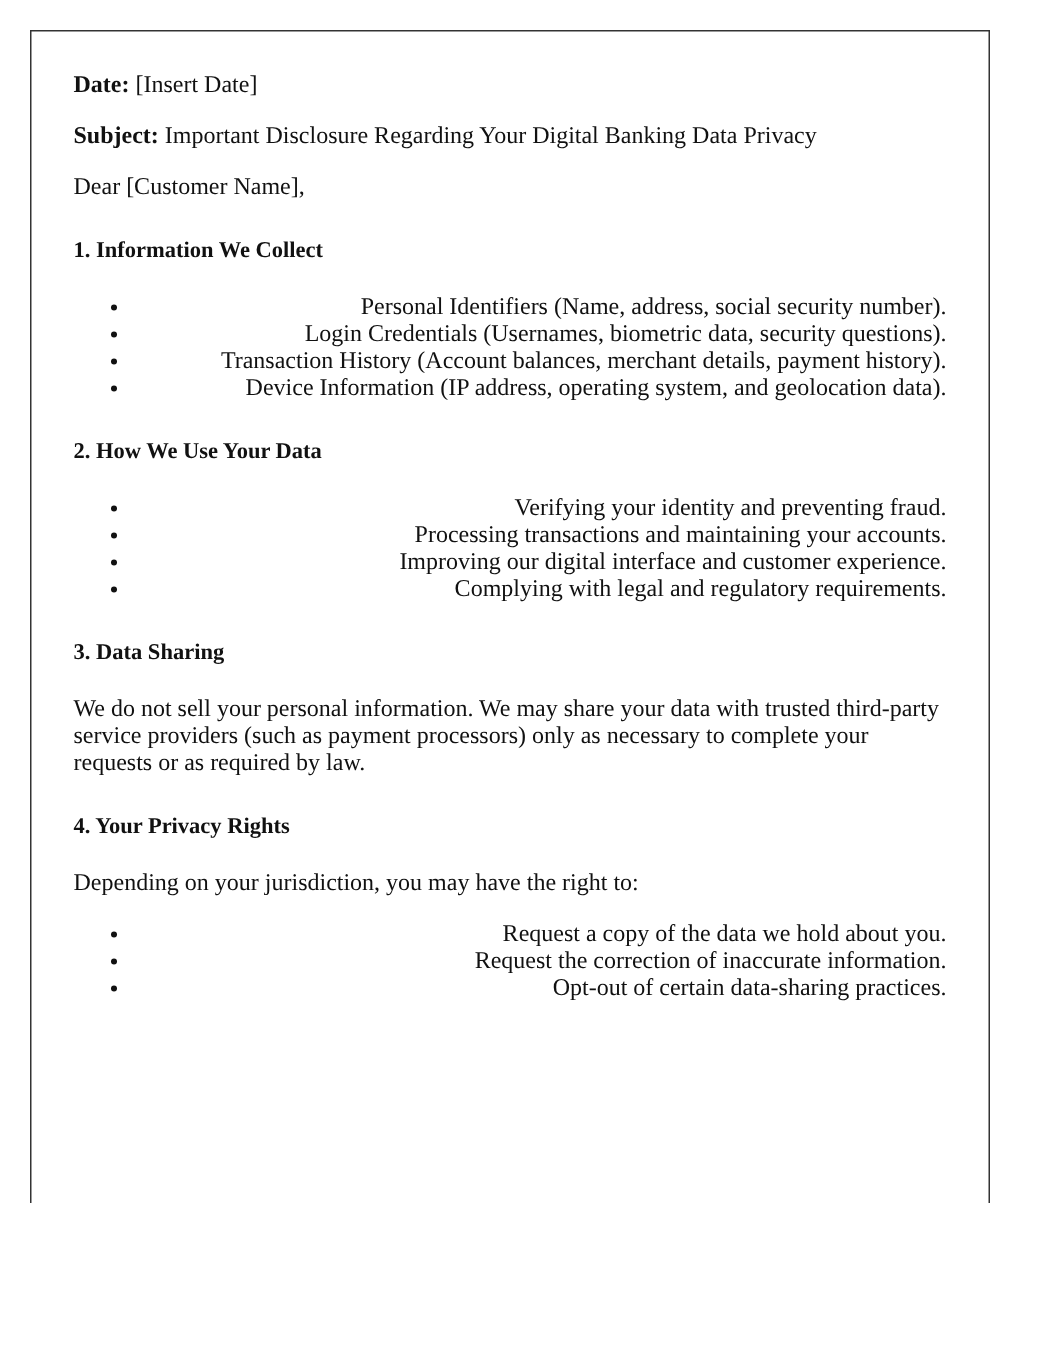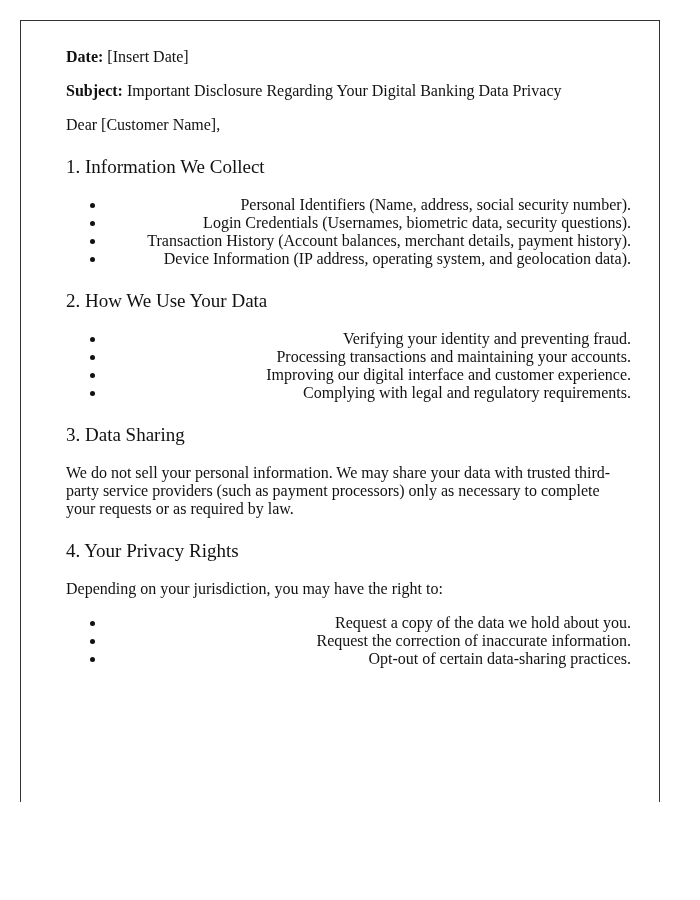--- a/index.html
+++ b/index.html
@@ -2,26 +2,26 @@
 <html><head>
 <meta charset="utf-8">
 <style>
   html, body { margin: 0; padding: 0; background: #ffffff; }
   body { width: 700px; height: 900px; position: relative; overflow: hidden;
          font-family: "Liberation Serif", "DejaVu Serif", serif; color: #111; }
   .letter {
     position: absolute; left: 20px; top: 20px; width: 640px; height: 782px;
     border-left: 1px solid #333; border-right: 1px solid #333; border-top: 1px solid #333;
     box-sizing: border-box; overflow: hidden;
-    padding: 27px 28px 0 45px;
+    padding: 27px 28px 0 28px;
     font-size: 16px; line-height: 18px;
   }
   p { margin: 0 0 16px 0; }
   b { font-weight: bold; }
-  h2 { font-size: 19px; font-weight: normal; margin: 22px 0 18px 0; line-height: 22px; }
+  h2 { font-size: 15px; font-weight: bold; margin: 22px 0 18px 0; line-height: 22px; }
   ul { margin: 0 0 16px 0; padding-left: 40px; text-align: right; }
   li { margin: 0; line-height: 18px; }
 </style>
 </head>
 <body>
 
 <div class="letter">
   <p><b>Date:</b> <span>[Insert Date]</span></p>
   <p><b>Subject:</b> <span>Important Disclosure Regarding Your Digital Banking Data Privacy</span></p>
   <p>Dear [Customer Name],</p>

